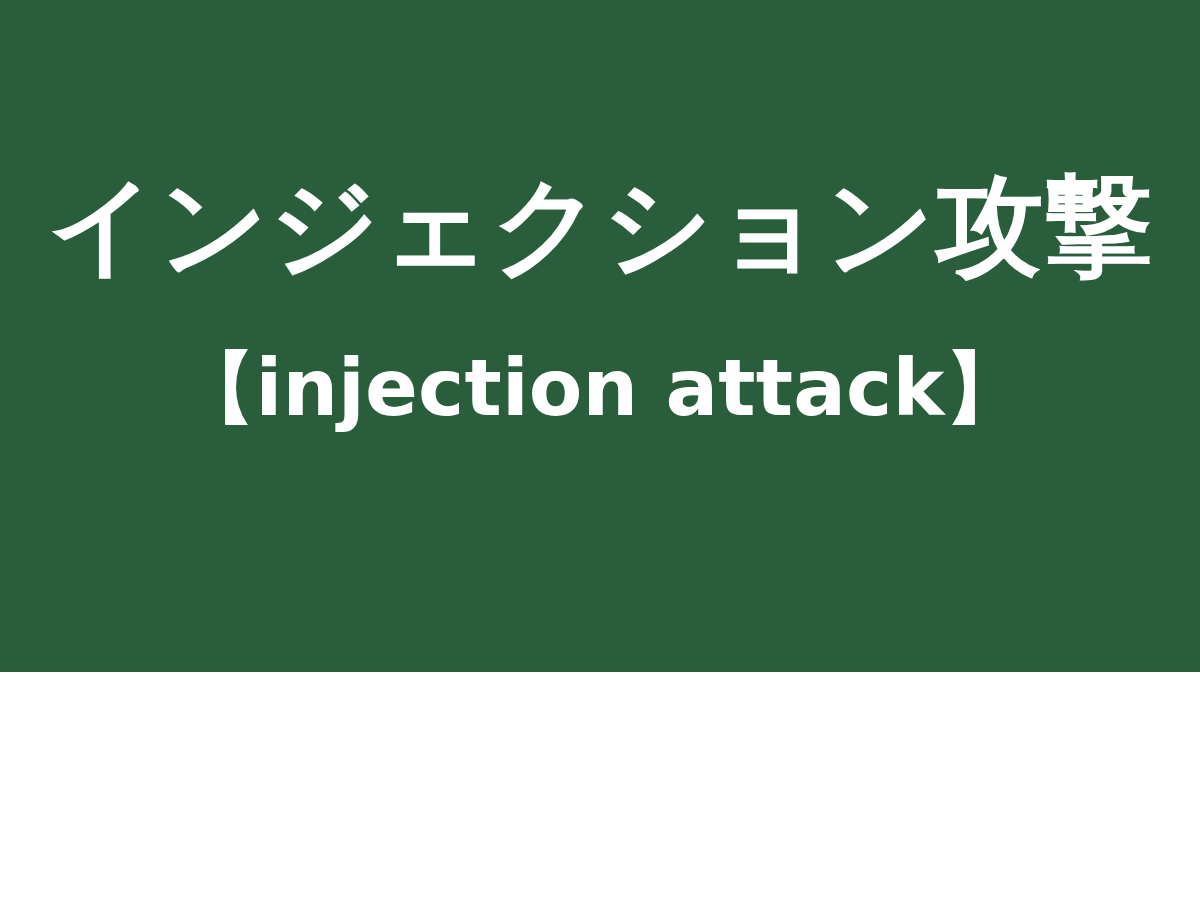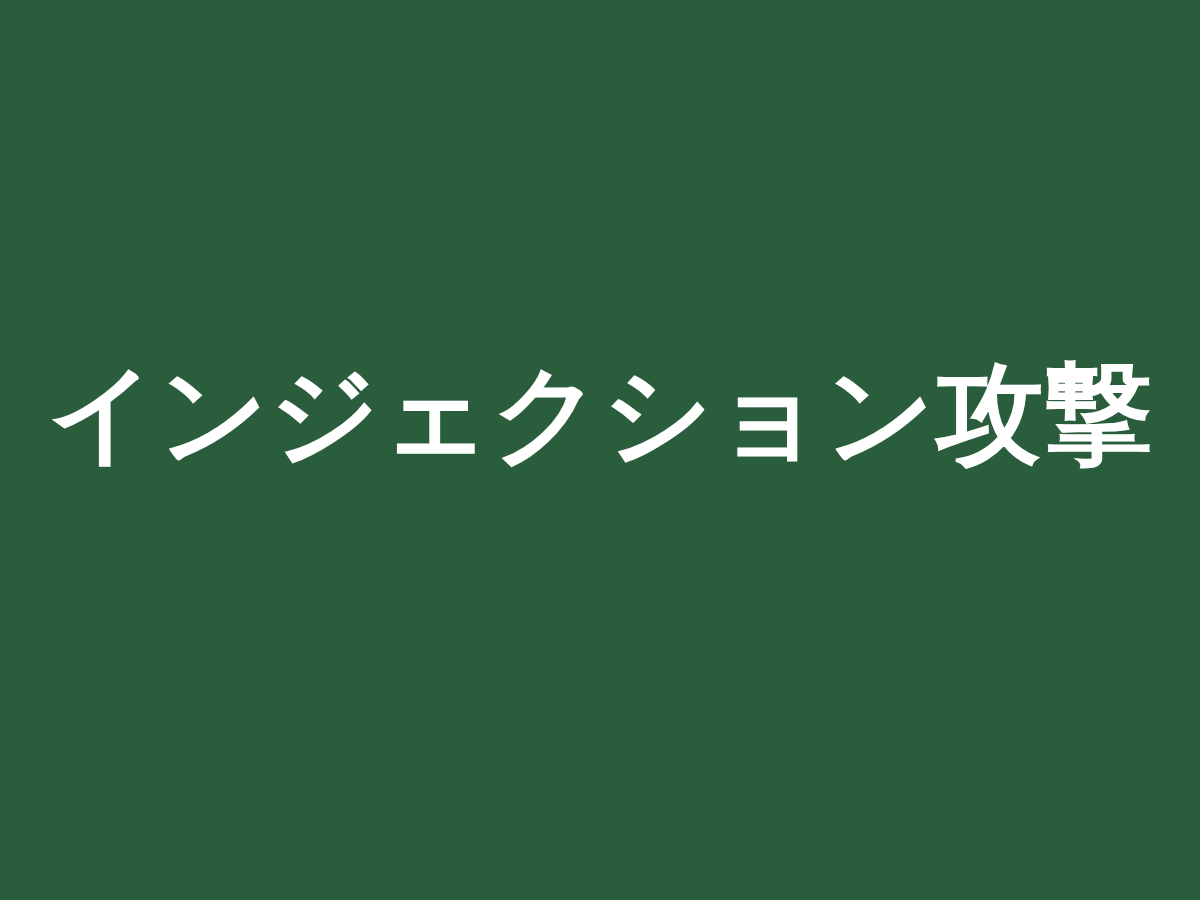--- a/index.html
+++ b/index.html
@@ -14,21 +14,21 @@
     height: 900px;
     overflow: hidden;
     font-family: "DejaVu Sans", "Liberation Sans", sans-serif;
   }
 
   
   .card {
     position: relative;
     box-sizing: border-box;
     width: 1200px;
-    height: 900px;
+    height: 672px;
     background: #d946ef;       
   }
 
   
   .board {
     box-sizing: border-box;
     width: 100%;
     height: 100%;
     background: #2a5d3c;       
     display: flex;
@@ -67,15 +67,16 @@
   }
 </style>
 </head>
 <body>
 
 <div class="card">
   <div class="board">
 
     <h1 class="title-line">インジェクション攻撃</h1>
 
+    <p class="subtitle-line">【injection attack】</p>
 
   </div>
 </div>
 
 </body></html>

